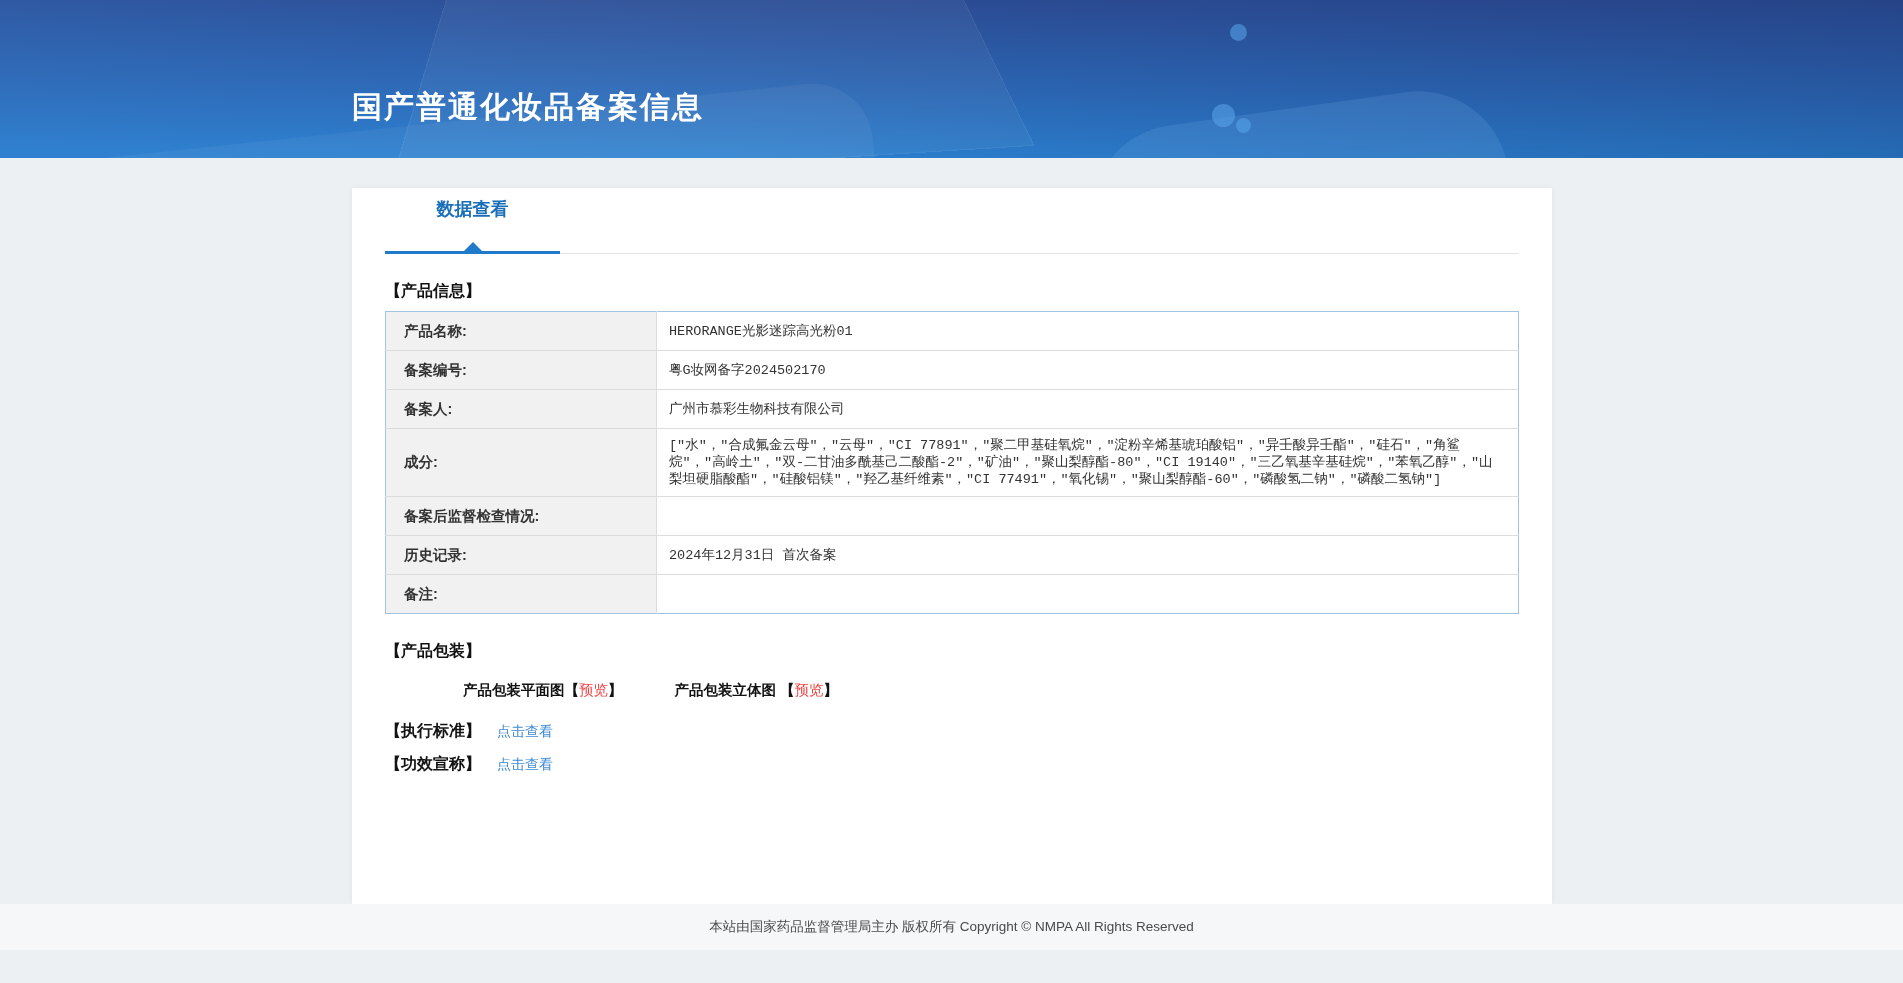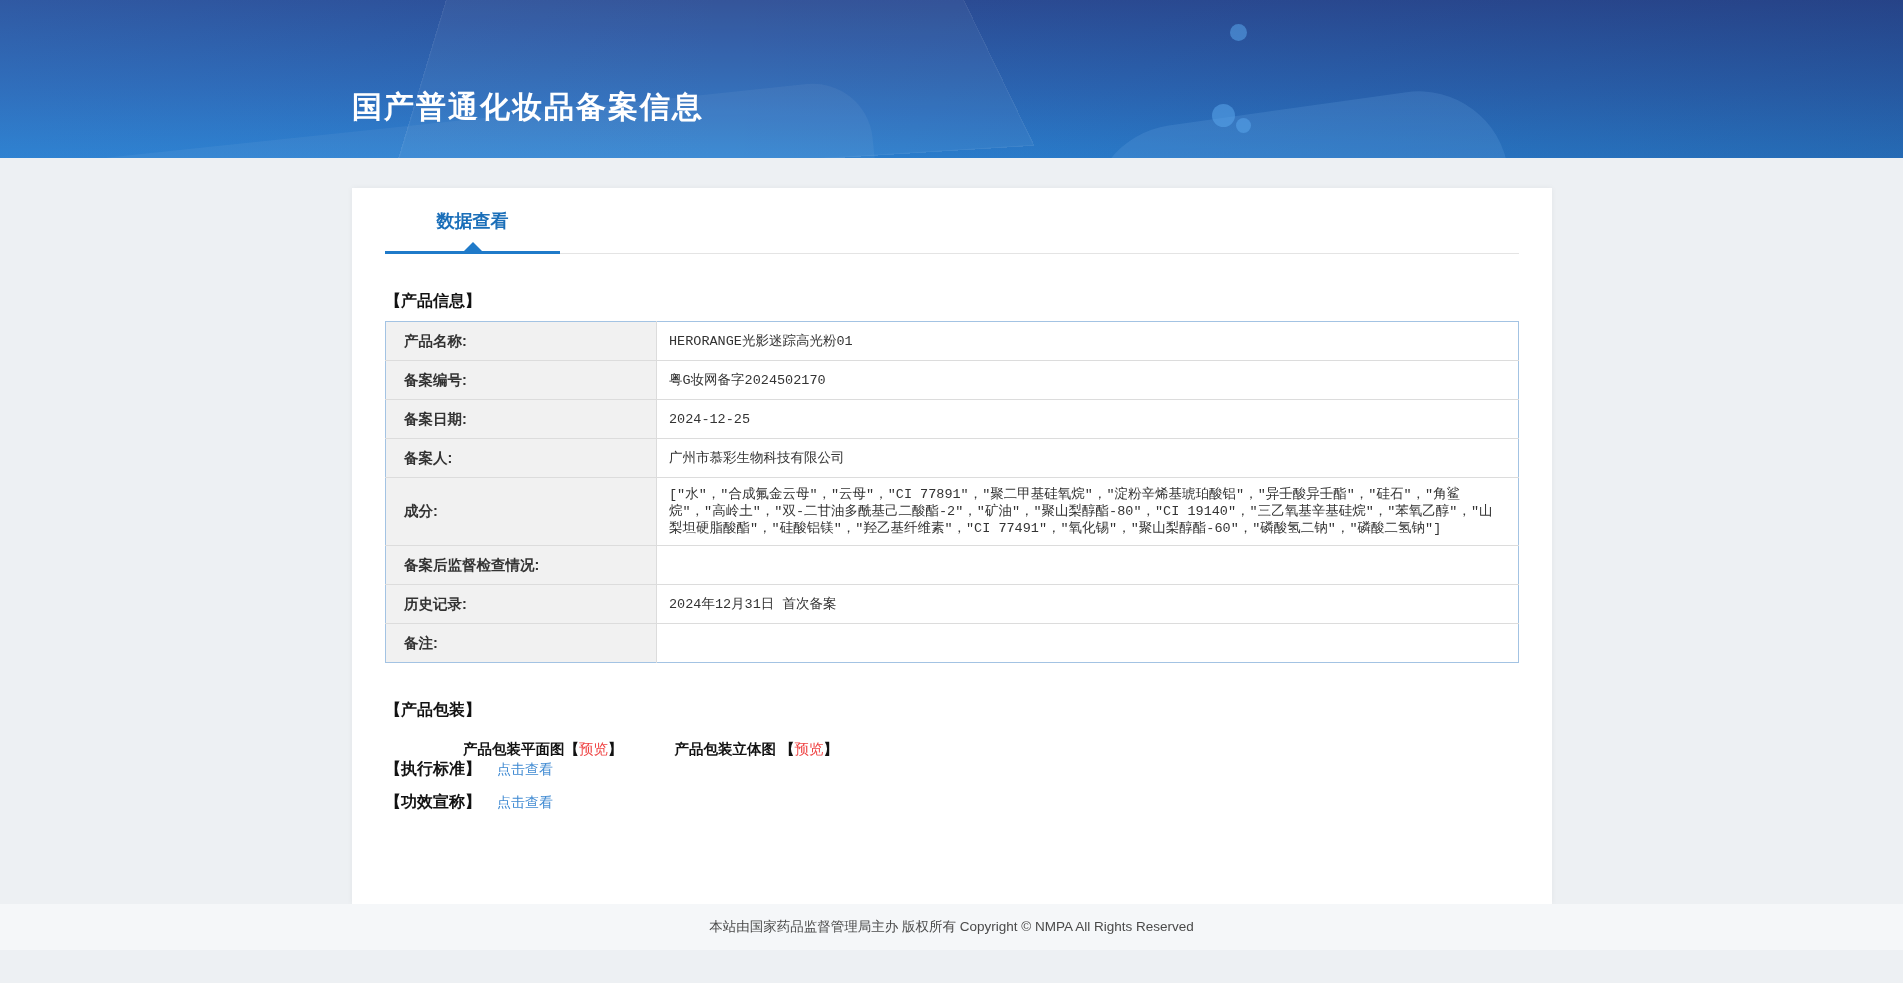--- a/index.html
+++ b/index.html
@@ -57,40 +57,40 @@
     background: #ffffff;
     padding: 0 33px 40px 33px;
     box-shadow: 0 0 6px rgba(0,0,0,0.05);
   }
   .tabstrip { position: relative; height: 66px; }
   .tabstrip-rule {
     position: absolute; left: 0; right: 0; bottom: 0;
     height: 1px; background: #e4e4e4;
   }
   .tab {
-    position: absolute; left: 0; bottom: 0;
+    position: absolute; left: 0; bottom: 12px;
     width: 175px; height: 66px;
     display: flex; align-items: center; justify-content: center;
     font-size: 18px; font-weight: 700; color: #1b6fb9;
     cursor: pointer;
   }
   .tab-underline {
     position: absolute; left: 0; bottom: 0;
     width: 175px; height: 3px; background: #1f7ac9;
   }
   .tab-arrow {
     position: absolute; left: 79px; bottom: 3px;
     width: 0; height: 0;
     border-left: 9px solid transparent;
     border-right: 9px solid transparent;
     border-bottom: 9px solid #1f7ac9;
   }
   .section-heading {
     font-size: 16px; font-weight: 700; color: #121212;
-    margin-top: 37px;
+    margin-top: 27px;
   }
   
   table.info {
     width: 100%;
     margin-top: 9px;
     border-collapse: collapse;
     border: 1px solid #a3c3e3;
   }
   table.info tr { height: 39px; }
   table.info td { border-bottom: 1px solid #dcdcdc; vertical-align: middle; }
@@ -114,20 +114,21 @@
   
   a { text-decoration: none; cursor: pointer; }
   .pack-line {
     margin: 19px 0 0 78px;
     font-size: 14.5px; font-weight: 700; color: #121212;
   }
   .pack-item { margin-right: 48px; }
   .pack-item a { color: #ef4444; font-weight: 400; }
   .link-line {
     display: flex; align-items: center;
+    margin-top: 21px;
   }
   .link-line + .link-line { margin-top: 12px; }
   .link-line .section-heading { margin-top: 0; }
   .link-line a { color: #3f8ad2; font-size: 14px; margin-left: 16px; }
   
   .footer {
     width: 100%; height: 46px;
     background: #f5f7f9;
     display: flex; align-items: center; justify-content: center;
     font-size: 13.5px; color: #4a4a4a;
@@ -163,24 +164,20 @@
     <tbody>
         <tr>
       <td class="lbl">产品名称:</td>
       <td class="val">HERORANGE光影迷踪高光粉01</td>
     </tr>
     <tr>
       <td class="lbl">备案编号:</td>
       <td class="val">粤G妆网备字2024502170</td>
     </tr>
     <tr>
-      <td class="lbl">备案日期:</td>
-      <td class="val">2024-12-25</td>
-    </tr>
-    <tr>
       <td class="lbl">备案人:</td>
       <td class="val">广州市慕彩生物科技有限公司</td>
     </tr>
     <tr>
       <td class="lbl">成分:</td>
       <td class="val">["水"，"合成氟金云母"，"云母"，"CI 77891"，"聚二甲基硅氧烷"，"淀粉辛烯基琥珀酸铝"，"异壬酸异壬酯"，"硅石"，"角鲨烷"，"高岭土"，"双-二甘油多酰基己二酸酯-2"，"矿油"，"聚山梨醇酯-80"，"CI 19140"，"三乙氧基辛基硅烷"，"苯氧乙醇"，"山梨坦硬脂酸酯"，"硅酸铝镁"，"羟乙基纤维素"，"CI 77491"，"氧化锡"，"聚山梨醇酯-60"，"磷酸氢二钠"，"磷酸二氢钠"]</td>
     </tr>
     <tr>
       <td class="lbl">备案后监督检查情况:</td>
       <td class="val"></td>

